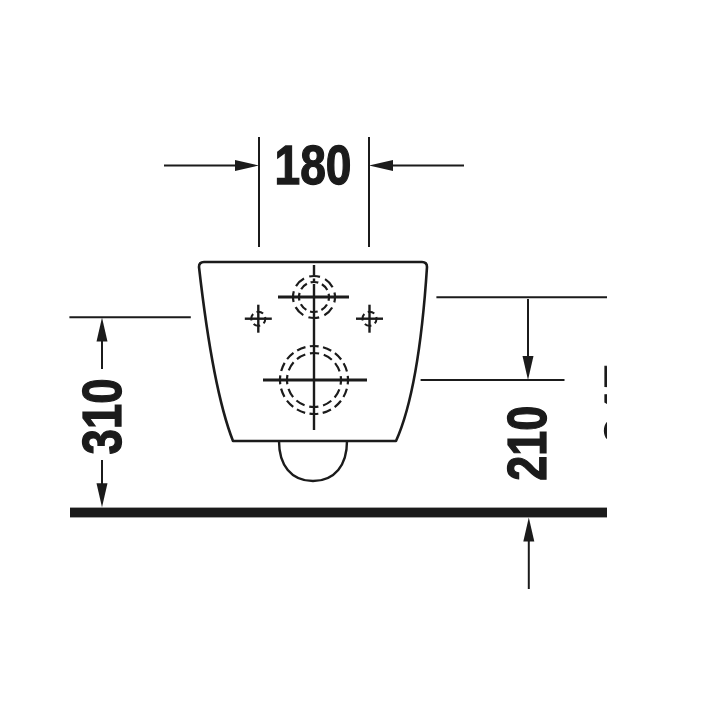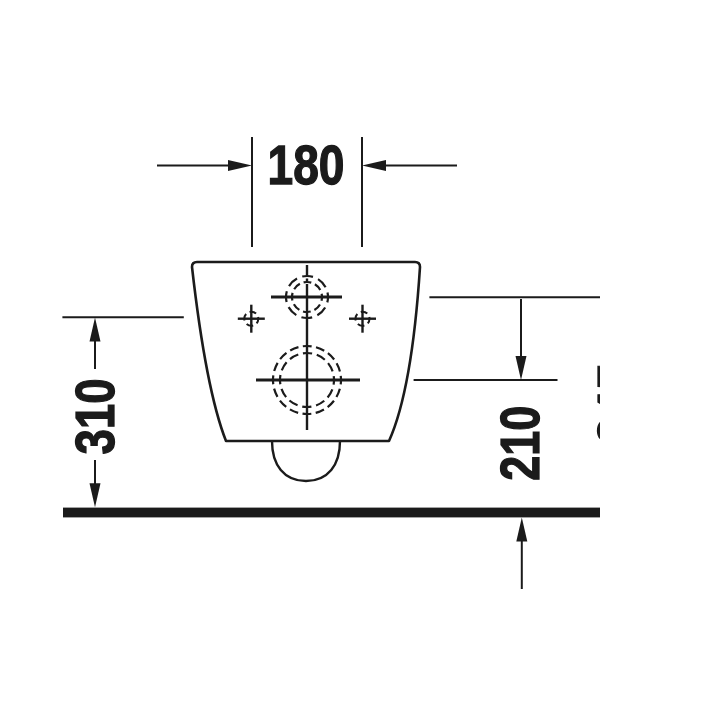--- a/index.html
+++ b/index.html
@@ -1,16 +1,16 @@
 <!DOCTYPE html>
 <html><head>
 <meta charset="utf-8">
 <style>
   html,body{margin:0;padding:0;background:#ffffff;}
-  .wrap{width:600px;height:720px;background:#ffffff;overflow:hidden;}
+  .wrap{width:600px;height:720px;background:#ffffff;overflow:hidden;margin-left:7px;}
   svg{display:block;filter:blur(0.5px);}
   text{font-family:"Liberation Sans",sans-serif;font-weight:bold;fill:#1b1b1b;}
 </style>
 </head>
 <body>
 <div class="wrap">
 <svg width="720" height="720" viewBox="0 0 720 720">
   <g stroke="#1b1b1b" fill="none">
 
     <line x1="252" y1="137" x2="252" y2="247" stroke-width="2"></line>

